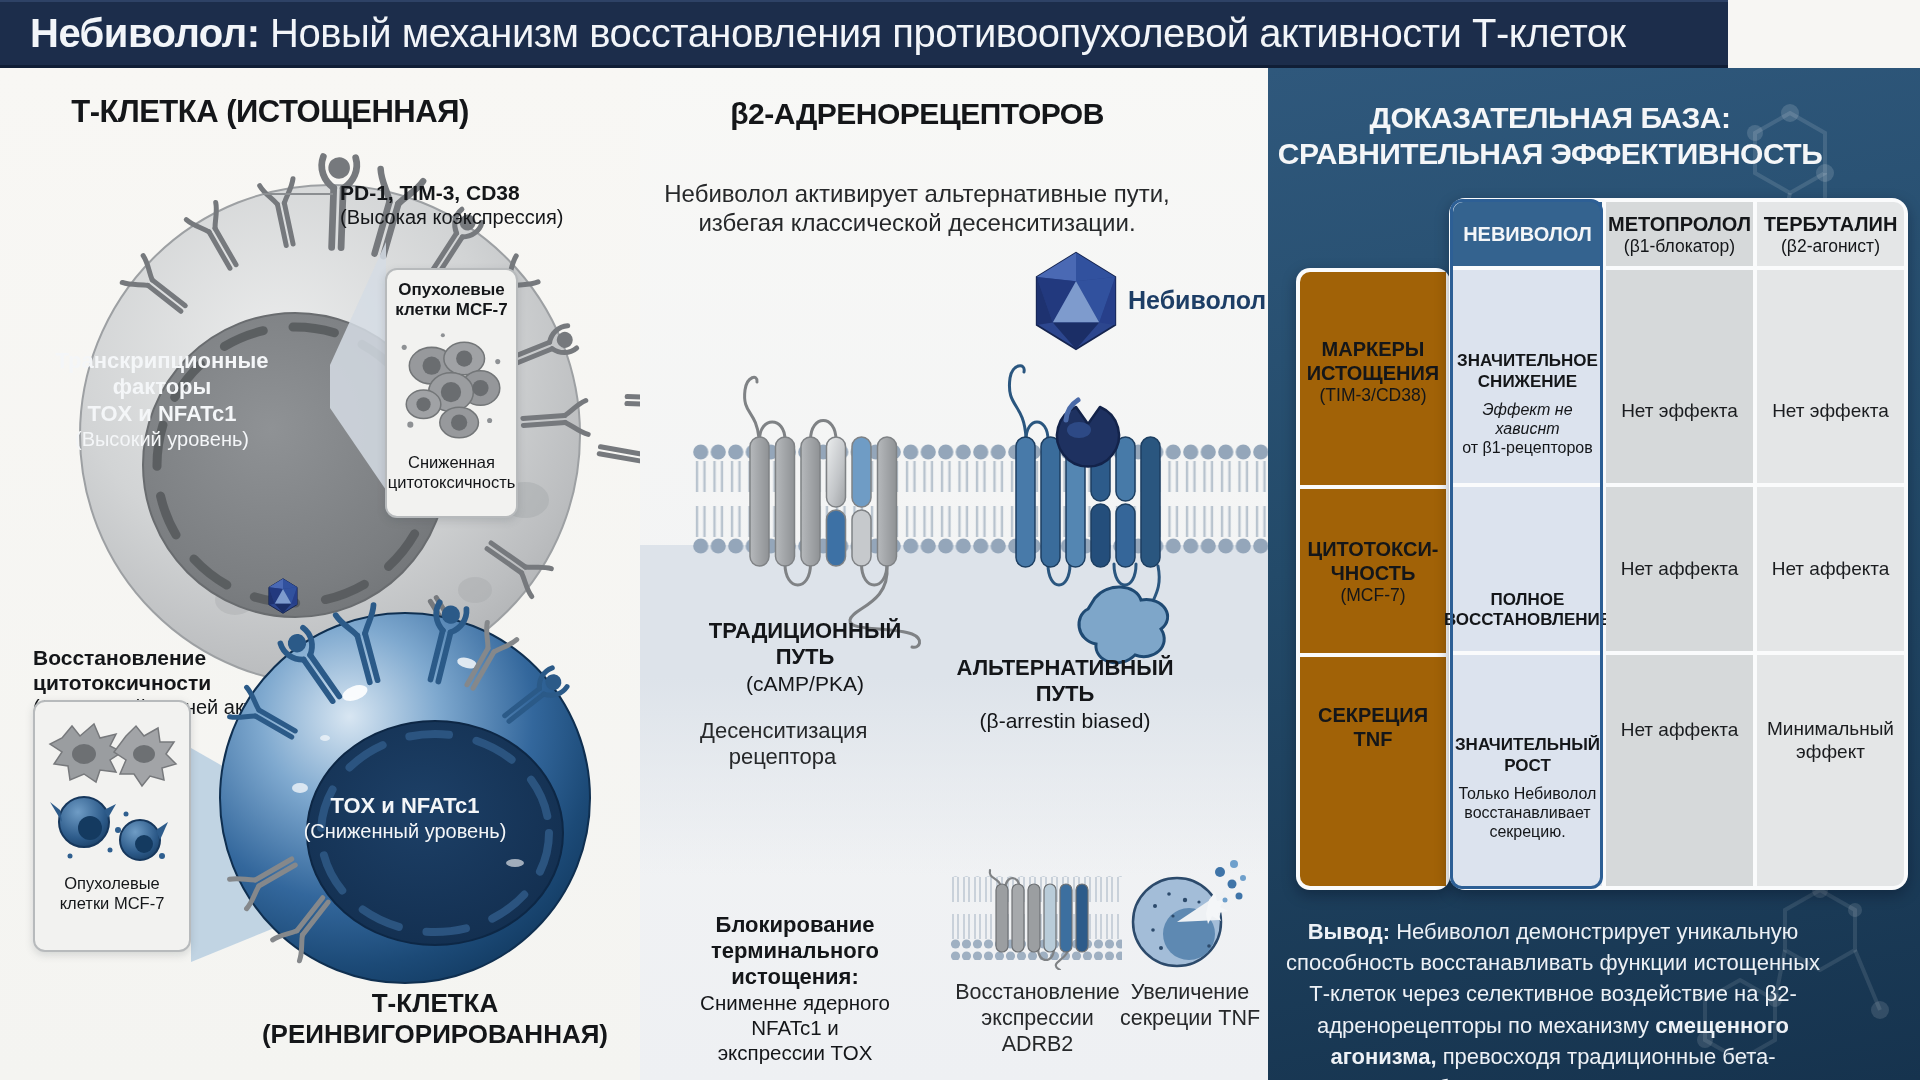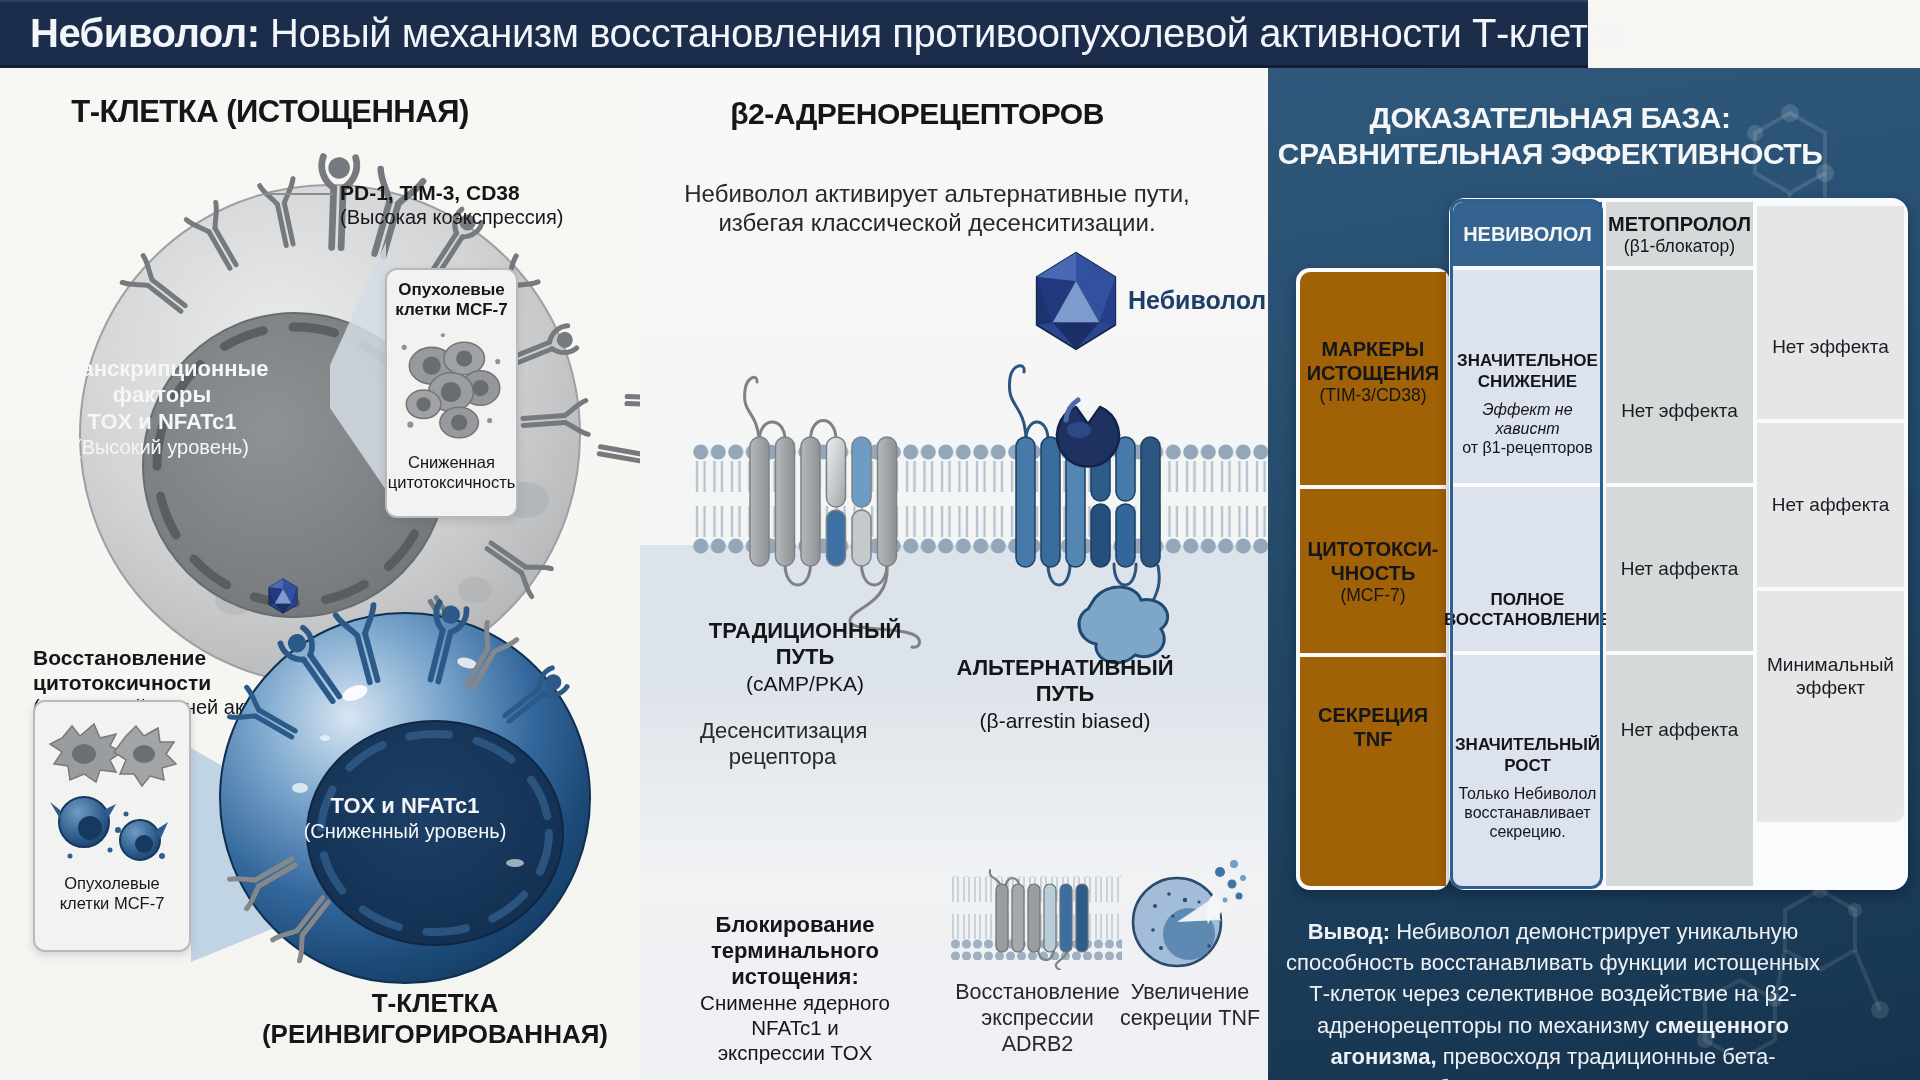--- a/index.html
+++ b/index.html
@@ -7,21 +7,21 @@
        font-family:"Liberation Sans",sans-serif;background:#f7f6f3;color:#141619;}
   .abs{position:absolute;}
   .c{text-align:center;}
   .b{font-weight:bold;}
   .w{color:#f4f6f8;}
   svg{display:block;}
   .panel-left{left:0;top:68px;width:640px;height:1012px;background:linear-gradient(180deg,#f8f7f4,#f4f4f1);}
   .panel-mid{left:640px;top:68px;width:628px;height:1012px;background:linear-gradient(180deg,#f8f8f6,#eef0f3);}
   .panel-right{left:1268px;top:68px;width:652px;height:1012px;
        background:linear-gradient(170deg,#2f587c 0%,#234a69 45%,#16334e 100%);}
-  .header{left:0;top:0;width:1588px;height:68px;background:#1c2d4b;border-top:2px solid #2e4266;
+  .header{left:0;top:0;width:1728px;height:68px;background:#1c2d4b;border-top:2px solid #2e4266;
        border-bottom:3px solid #101e36;box-sizing:border-box;display:flex;align-items:center;}
   .header .t{padding-left:30px;font-size:40px;letter-spacing:-0.5px;color:#f2f5f9;white-space:nowrap;}
   .callout{background:#f2f2f0;border:2px solid #b7babc;border-radius:12px;box-sizing:border-box;
        box-shadow:0 3px 8px rgba(60,70,80,.18);}
   .tbl-wrap{background:#fafbfc;border-radius:16px;padding:4px;box-sizing:border-box;
        box-shadow:0 5px 14px rgba(0,10,25,.35);}
   .cell{box-sizing:border-box;display:flex;flex-direction:column;justify-content:center;
        align-items:center;text-align:center;}
   .eff{font-size:19px;color:#1a1c1f;}
   .nebcell{background:#dce3ee;}
@@ -89,21 +89,21 @@
     <use href="#rg" transform="translate(628,272) rotate(92)"></use>
   </g>
 </svg>
 
 <div class="abs" style="left:263px;top:193px;width:70px;height:2px;background:#8b8e91;"></div>
 <div class="abs" style="left:340px;top:180px;width:230px;">
   <div class="ln b" style="font-size:21px;">PD-1, TIM-3, CD38</div>
   <div class="ln" style="font-size:20px;">(Высокая коэкспрессия)</div>
 </div>
 
-<div class="abs c w" style="left:52px;top:356px;width:220px;line-height:26px;">
+<div class="abs c w" style="left:52px;top:348px;width:220px;line-height:26px;">
   <div class="ln b" style="font-size:22px;">Транскрипционные</div>
   <div class="ln b" style="font-size:22px;">факторы</div>
   <div class="ln b" style="font-size:22px;">TOX и NFATc1</div>
   <div class="ln" style="font-size:20px;">(Высокий уровень)</div>
 </div>
 
 <svg class="abs" style="left:330px;top:240px;" width="58" height="270" viewBox="0 0 58 270">
   <polygon points="0,125 56,2 56,250 0,168" fill="#d5dce4" opacity="0.85"></polygon>
 </svg>
 
@@ -255,21 +255,21 @@
   <div class="ln">(РЕИНВИГОРИРОВАННАЯ)</div>
 </div>
 
 <div class="abs panel-mid"></div>
 <div class="abs" style="left:640px;top:545px;width:628px;height:330px;
      background:linear-gradient(180deg,#dde3ea 0%,#dde3ea 40%,rgba(221,227,234,0) 100%);"></div>
 
 <div class="abs c b" style="left:612px;top:96px;width:610px;font-size:30px;line-height:38px;letter-spacing:-0.5px;">
   <div class="ln">β2-АДРЕНОРЕЦЕПТОРОВ</div>
 </div>
-<div class="abs c" style="left:632px;top:180px;width:610px;font-size:24px;line-height:30px;color:#26282a;">
+<div class="abs c" style="left:612px;top:180px;width:610px;font-size:24px;line-height:30px;color:#26282a;">
   <div class="ln">Небиволол активирует альтернативные пути,</div>
   <div class="ln">избегая классической десенситизации.</div>
 </div>
 
 <svg class="abs" style="left:1031px;top:251px;" width="90" height="100" viewBox="0 0 100 112">
   <polygon points="50,2 94,29 94,83 50,110 6,83 6,29" fill="#2c468e" stroke="#15244f" stroke-width="2"></polygon>
   <polygon points="50,2 94,29 50,34" fill="#31519e"></polygon>
   <polygon points="50,2 50,34 6,29" fill="#4a69b4"></polygon>
   <polygon points="6,29 50,34 24,80" fill="#22397e"></polygon>
   <polygon points="94,29 76,80 50,34" fill="#31519e"></polygon>
@@ -522,20 +522,24 @@
     </div>
     <div class="cell metcell eff" style="width:147px;height:164px;margin-top:4px;">
       <div class="ln">Нет аффекта</div>
     </div>
     <div class="cell metcell eff" style="width:147px;height:231px;margin-top:4px;padding-bottom:80px;">
       <div class="ln">Нет аффекта</div>
     </div>
   </div>
 
   <div class="abs" style="left:308px;top:4px;width:147px;">
+    <div class="cell tercell" style="width:147px;height:64px;border-radius:0 10px 0 0;">
+      <div class="ln b" style="font-size:20px;">ТЕРБУТАЛИН</div>
+      <div class="ln" style="font-size:17.5px;">(β2-агонист)</div>
+    </div>
     <div class="cell tercell eff" style="width:147px;height:213px;margin-top:4px;padding-top:70px;">
       <div class="ln">Нет эффекта</div>
     </div>
     <div class="cell tercell eff" style="width:147px;height:164px;margin-top:4px;">
       <div class="ln">Нет аффекта</div>
     </div>
     <div class="cell tercell eff" style="width:147px;height:231px;margin-top:4px;border-radius:0 0 10px 0;padding-bottom:60px;">
       <div class="ln">Минимальный</div>
       <div class="ln">эффект</div>
     </div>

